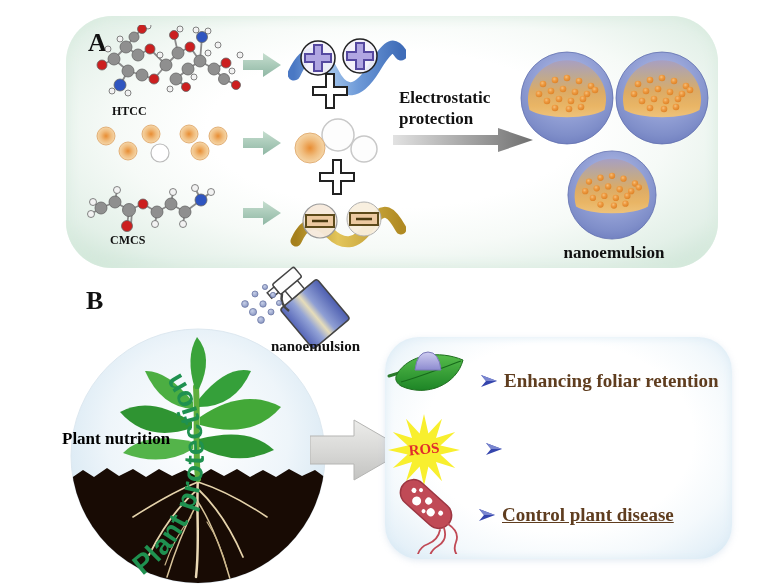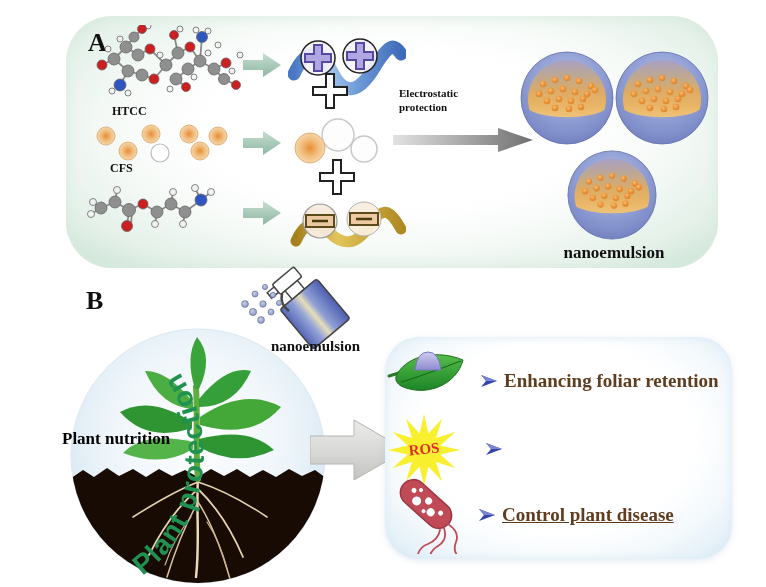--- a/index.html
+++ b/index.html
@@ -7,21 +7,21 @@
        font-family:"Liberation Serif","DejaVu Serif",serif;}
   .abs{position:absolute;}
   .panelA{left:66px;top:16px;width:652px;height:252px;border-radius:46px;
     background:radial-gradient(ellipse at 50% 45%, #ffffff 40%, #f6faf7 60%, #e3f0e8 82%, #cce4d5 97%);
     box-shadow:inset 0 0 14px #d9ecdf;}
   .benefitsBox{left:385px;top:337px;width:347px;height:222px;border-radius:34px;
     background:radial-gradient(ellipse at 50% 45%, #ffffff 55%, #f4f9fc 74%, #e4f0f8 90%, #cfe4f1 100%);
     box-shadow:inset 0 0 10px #dcebf5, 0 2px 6px rgba(150,180,210,.25);}
   .bigLabel{font-weight:bold;font-size:26px;color:#111;}
   .molLabel{font-weight:bold;font-size:12px;color:#111;text-align:left;}
-  .procLabel{font-weight:bold;font-size:11px;color:#111;line-height:1.25;}
+  .procLabel{font-weight:bold;font-size:17px;color:#111;line-height:1.25;}
   .nanoLabel{font-weight:bold;font-size:17px;color:#111;text-align:center;}
   .sprayLabel{font-weight:bold;font-size:15px;color:#111;text-align:center;}
   .nutriLabel{font-weight:bold;font-size:17px;color:#000000;}
   .benefitText{font-weight:bold;font-size:19px;color:#5f3d1f;white-space:nowrap;text-align:right;}
   .rosText{font-weight:bold;font-size:15px;color:#e12c2c;text-align:center;transform:rotate(-6deg);}
 </style>
 </head>
 <body>
 
 <div id="fig">
@@ -180,21 +180,20 @@
     <g stroke="#e3b077" stroke-width="1">
       <circle cx="16" cy="16" r="9" fill="url(#cfsG)"></circle>
         <circle cx="61" cy="14" r="9" fill="url(#cfsG)"></circle>
       <circle cx="99" cy="14" r="9" fill="url(#cfsG)"></circle>
         <circle cx="128" cy="16" r="9" fill="url(#cfsG)"></circle>
       <circle cx="38" cy="31" r="9" fill="url(#cfsG)"></circle>
         <circle cx="110" cy="31" r="9" fill="url(#cfsG)"></circle>
     </g>
     <circle cx="70" cy="33" r="9" fill="#ffffff" stroke="#bbb" stroke-width="1.2"></circle>
   </svg>
-  <div class="abs molLabel" style="left:110px;top:161px;width:100px;">CFS</div>
 
   <svg class="abs" style="left:85px;top:182px;" width="155" height="52" viewBox="0 0 155 52">
     <g stroke="#8a8a8a" stroke-width="1.8">
       <line x1="8" y1="20" x2="16" y2="26"></line>
         <line x1="6" y1="32" x2="16" y2="26"></line>
       <line x1="16" y1="26" x2="30" y2="20"></line>
         <line x1="30" y1="20" x2="44" y2="28"></line>
       <line x1="44" y1="28" x2="42" y2="44"></line>
         <line x1="47" y1="29" x2="46" y2="43"></line>
       <line x1="44" y1="28" x2="58" y2="22"></line>
@@ -222,20 +221,21 @@
         <circle cx="30" cy="20" r="6" fill="#8f8f8f"></circle>
       <circle cx="44" cy="28" r="6.5" fill="#8f8f8f"></circle>
         <circle cx="72" cy="30" r="6" fill="#8f8f8f"></circle>
       <circle cx="86" cy="22" r="6" fill="#8f8f8f"></circle>
         <circle cx="100" cy="30" r="6" fill="#8f8f8f"></circle>
       <circle cx="42" cy="44" r="5.5" fill="#cc1f1f"></circle>
         <circle cx="58" cy="22" r="5" fill="#cc1f1f"></circle>
       <circle cx="116" cy="18" r="6" fill="#2f55c0"></circle>
     </g>
   </svg>
+  <div class="abs molLabel" style="left:110px;top:233px;width:100px;">CMCS</div>
 
   <svg class="abs" style="left:243px;top:52px;" width="40" height="26" viewBox="0 0 40 26">
     <polygon points="0,8 20,8 20,1 38,13 20,25 20,18 0,18" fill="url(#greenArrowG)"></polygon>
   </svg>
   <svg class="abs" style="left:243px;top:130px;" width="40" height="26" viewBox="0 0 40 26">
     <polygon points="0,8 20,8 20,1 38,13 20,25 20,18 0,18" fill="url(#greenArrowG)"></polygon>
   </svg>
   <svg class="abs" style="left:243px;top:200px;" width="40" height="26" viewBox="0 0 40 26">
     <polygon points="0,8 20,8 20,1 38,13 20,25 20,18 0,18" fill="url(#greenArrowG)"></polygon>
   </svg>

